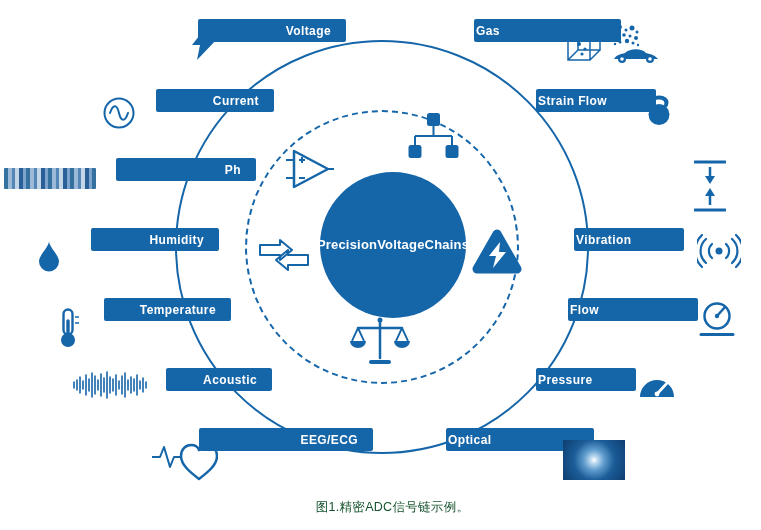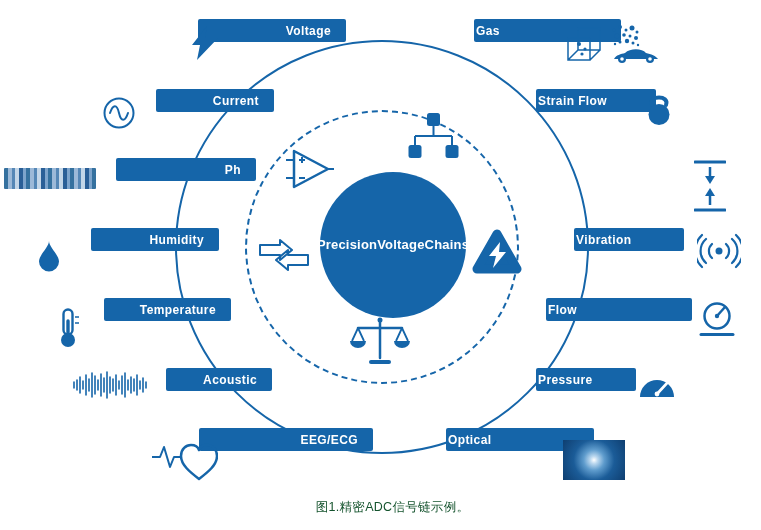--- a/index.html
+++ b/index.html
@@ -75,21 +75,21 @@
 
   <div class="bar r" style="left:458px;top:19px;width:147px">
     <span>Gas</span>
     </div>
   <div class="bar r" style="left:520px;top:89px;width:120px">
     <span>Strain Flow</span>
     </div>
   <div class="bar r" style="left:558px;top:228px;width:110px">
     <span>Vibration</span>
     </div>
-  <div class="bar r" style="left:530px;top:298px;width:146px">
+  <div class="bar r" style="left:552px;top:298px;width:130px">
     <span>Flow</span>
     </div>
   <div class="bar r" style="left:520px;top:368px;width:100px">
     <span>Pressure</span>
     </div>
   <div class="bar r" style="left:430px;top:428px;width:148px">
     <span>Optical</span>
     </div>
 
   <div class="icon" style="left:192px;top:26px">

